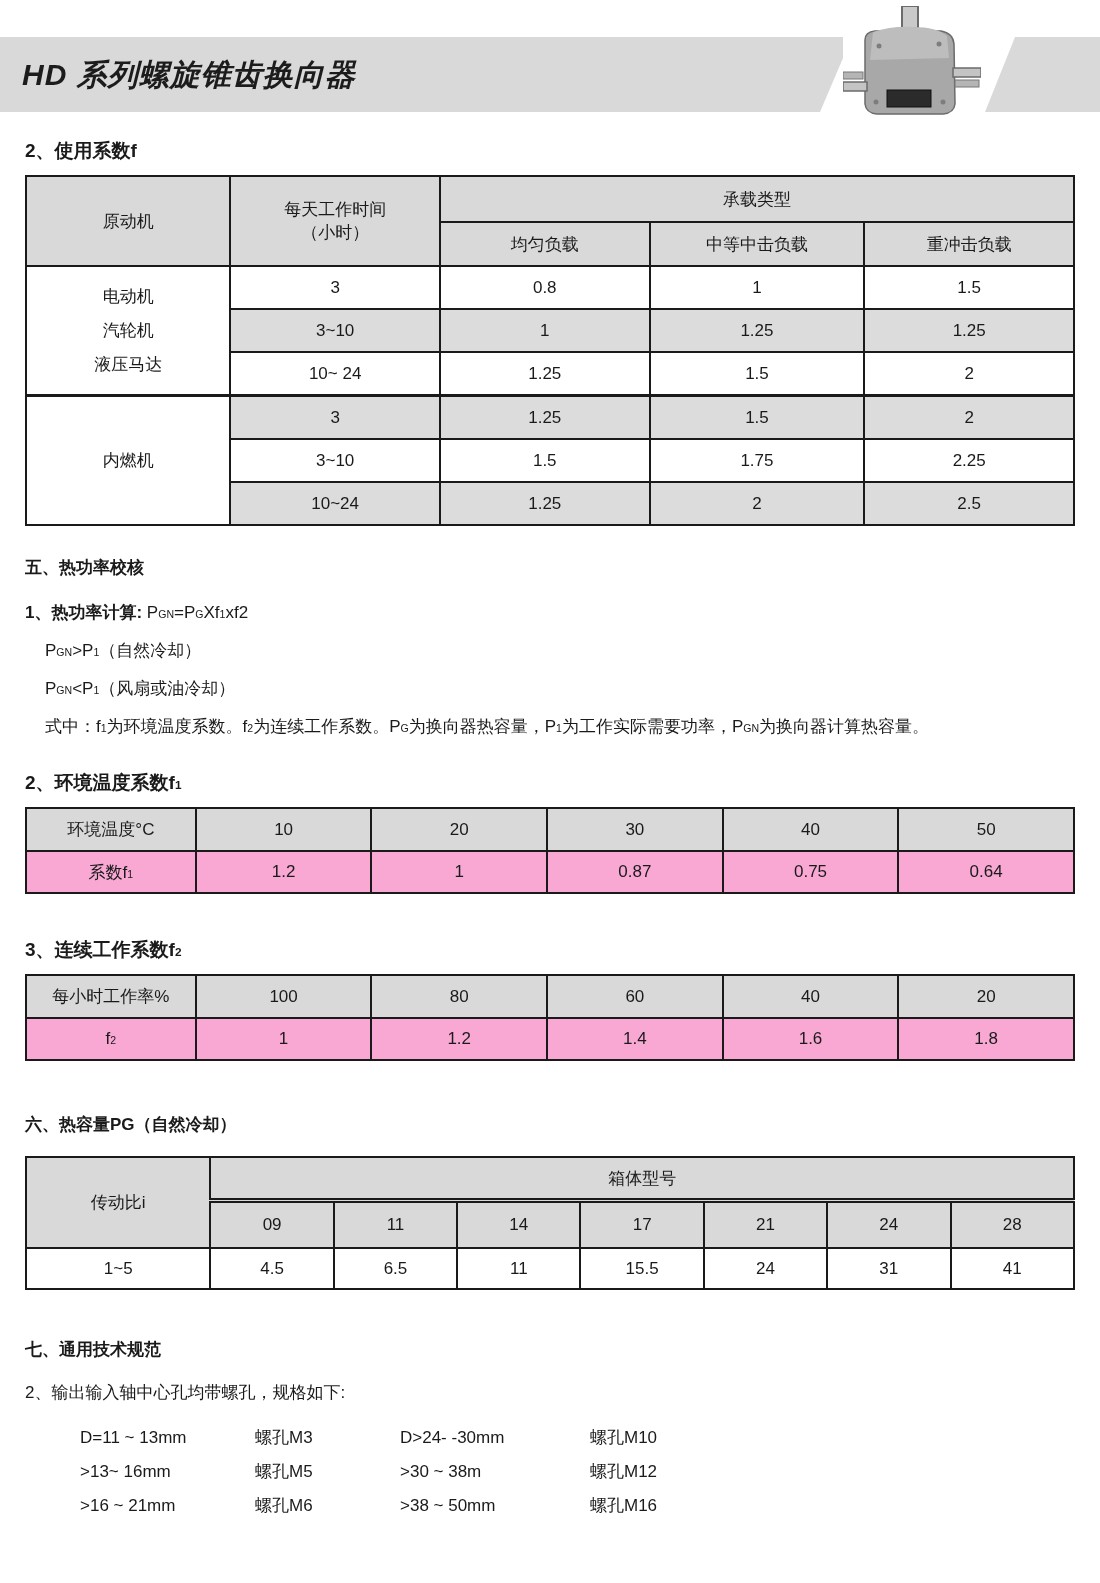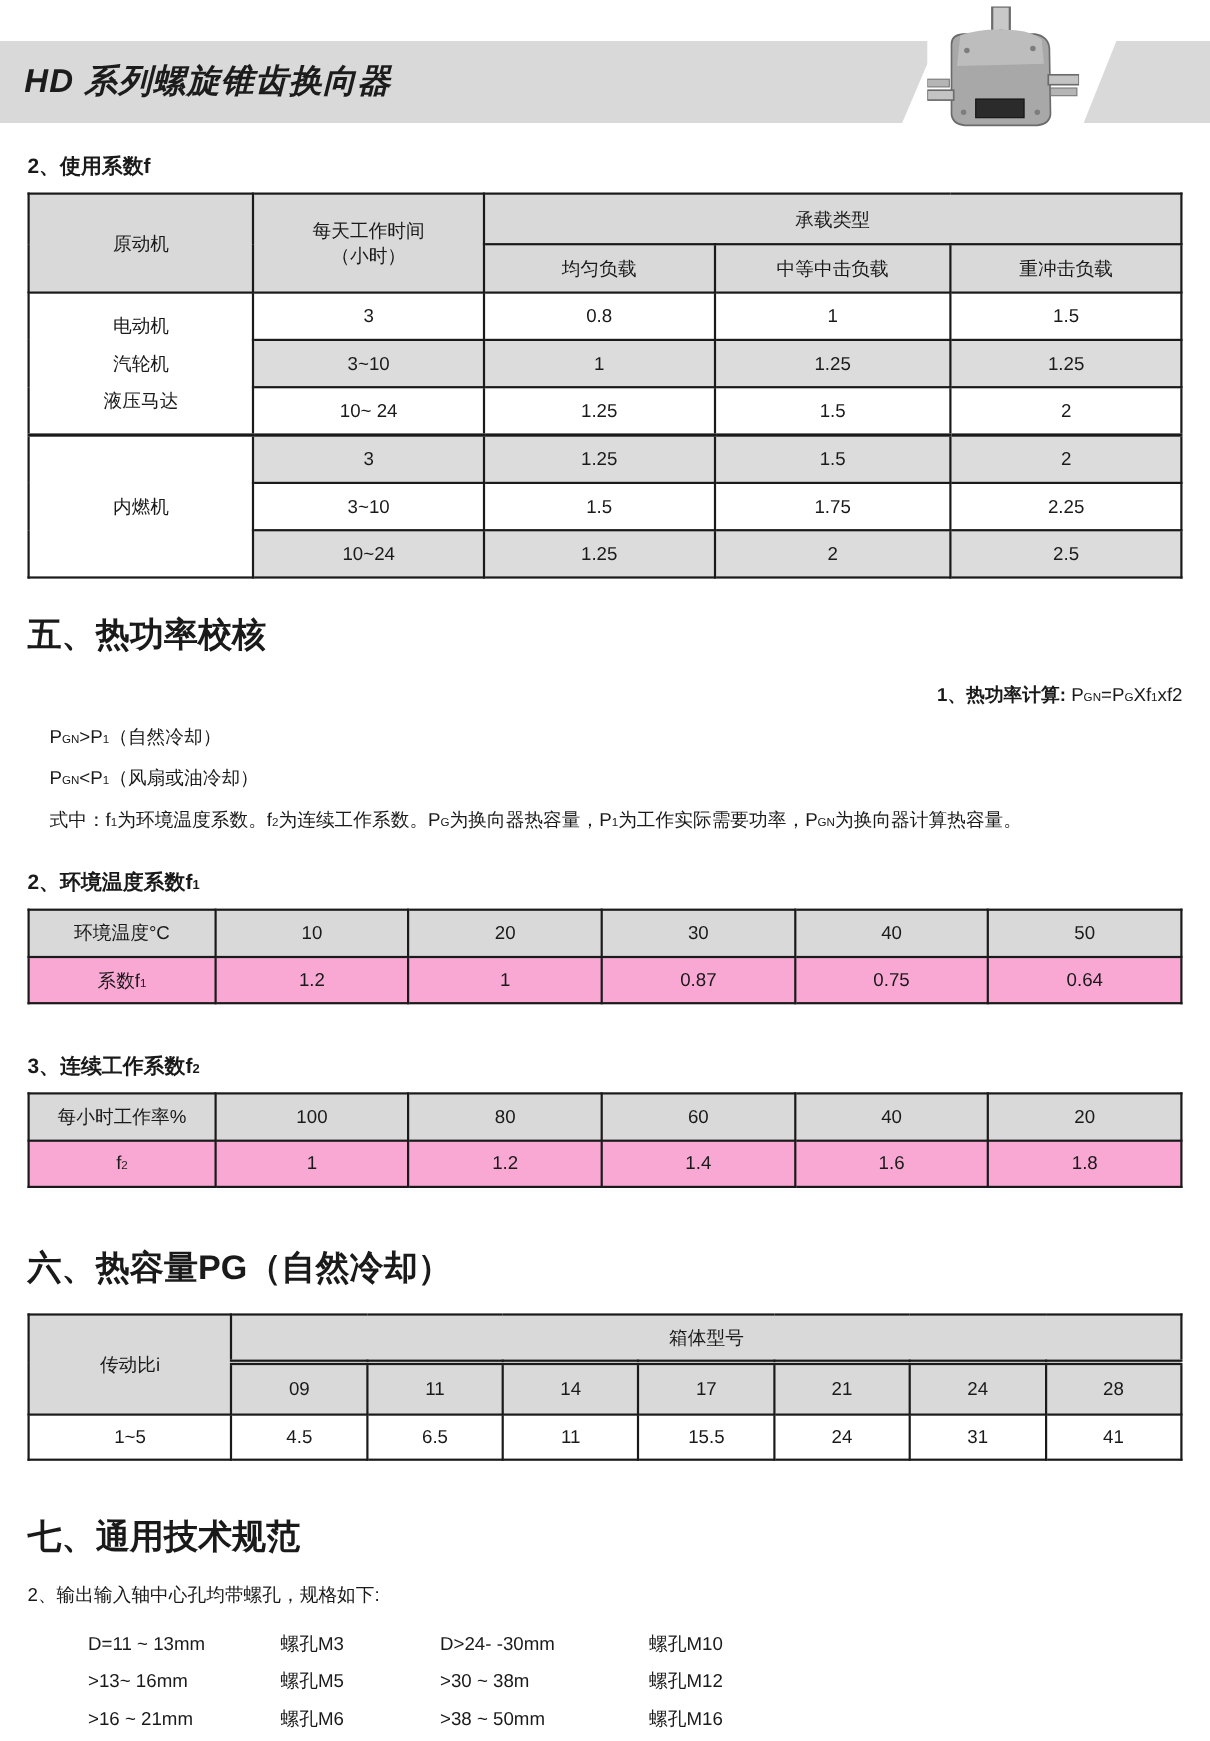--- a/index.html
+++ b/index.html
@@ -21,21 +21,21 @@
   .banner-title{
     position:absolute;left:10px;top:37px;height:75px;line-height:75px;
     font-size:30px;font-weight:bold;font-style:italic;letter-spacing:1px;color:#1c1c1c;
     white-space:nowrap;
     margin-left:12px;
   }
   .gear{position:absolute;left:843px;top:6px;width:138px;height:112px;background:#ffffff;}
   
   .content{padding:0 25px;}
   .sub-h{font-size:19px;font-weight:bold;margin:26px 0 11px 0;}
-  .big-h{font-size:31px;font-weight:bold;margin:30px 0 0 0;}
+  .big-h{font-size:17px;font-weight:bold;margin:30px 0 0 0;}
   .sub{font-size:0.62em;}
   
   .tbl{width:100%;border-collapse:collapse;table-layout:fixed;}
   .tbl th,.tbl td{
     border:2px solid #1a1a1a;text-align:center;vertical-align:middle;
     font-size:17px;font-weight:500;padding:0;
   }
   .tbl th{background:#d9d9d9;font-weight:500;}
   .t1 .hr1 th{height:44px;}
   .t1 .hr2 th{height:42px;}
@@ -46,21 +46,21 @@
   .sep td{border-top:3px solid #1a1a1a;}
   .t2 th{height:41px;}
   .t2 td{height:40px;background:#f9a8d4;}
   .t4 .r1 th{height:40px;}
   .t4 .r2 th{height:44px;}
   .t4 td{height:39px;background:#ffffff;}
   .dbl{border-bottom:5px double #1a1a1a !important;}
   .t2{margin-bottom:0;}
   
   .tline{font-size:17px;font-weight:500;margin:15px 0;}
-  .tline.first{margin-top:22px;text-align:right;}
+  .tline.first{margin-top:22px;}
   .tline.indent{margin-left:20px;}
   .blabel{font-weight:bold;}
   
   .gitem{font-size:17px;font-weight:500;margin:17px 0;}
   .spec-grid{
     display:grid;grid-template-columns:130px 190px 145px auto;
     padding-left:55px;margin:4px 0 2px 0;
   }
   .spec-grid div{height:34px;line-height:34px;font-size:17px;font-weight:500;}
   .sd{text-align:left;}

